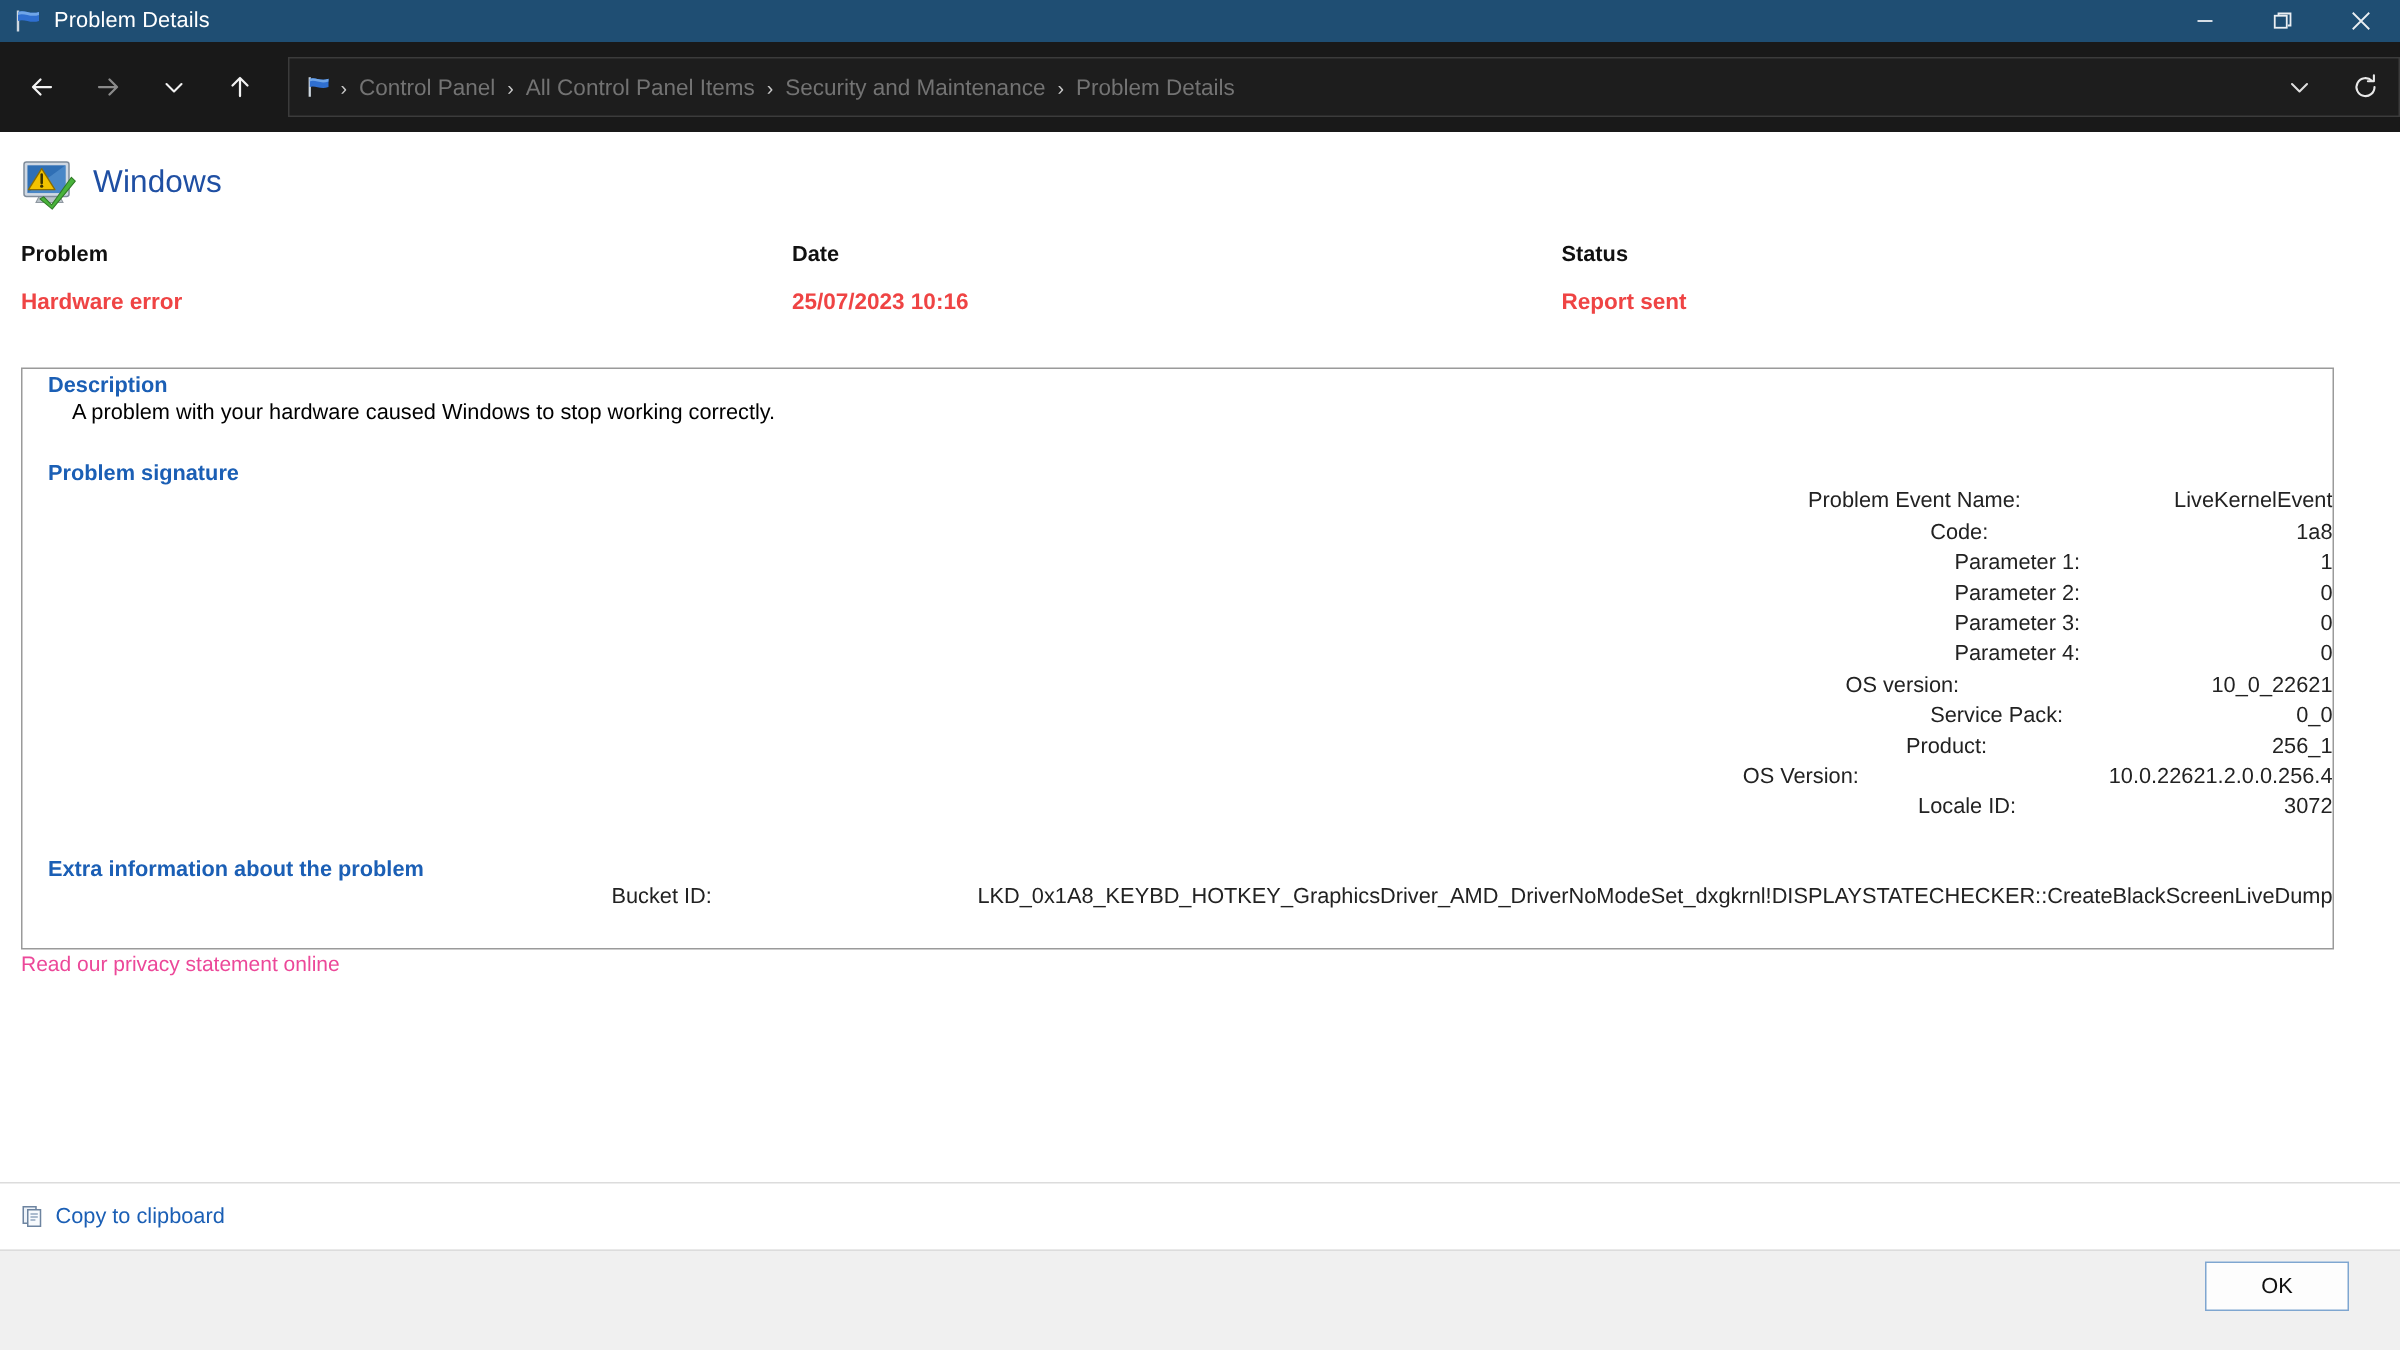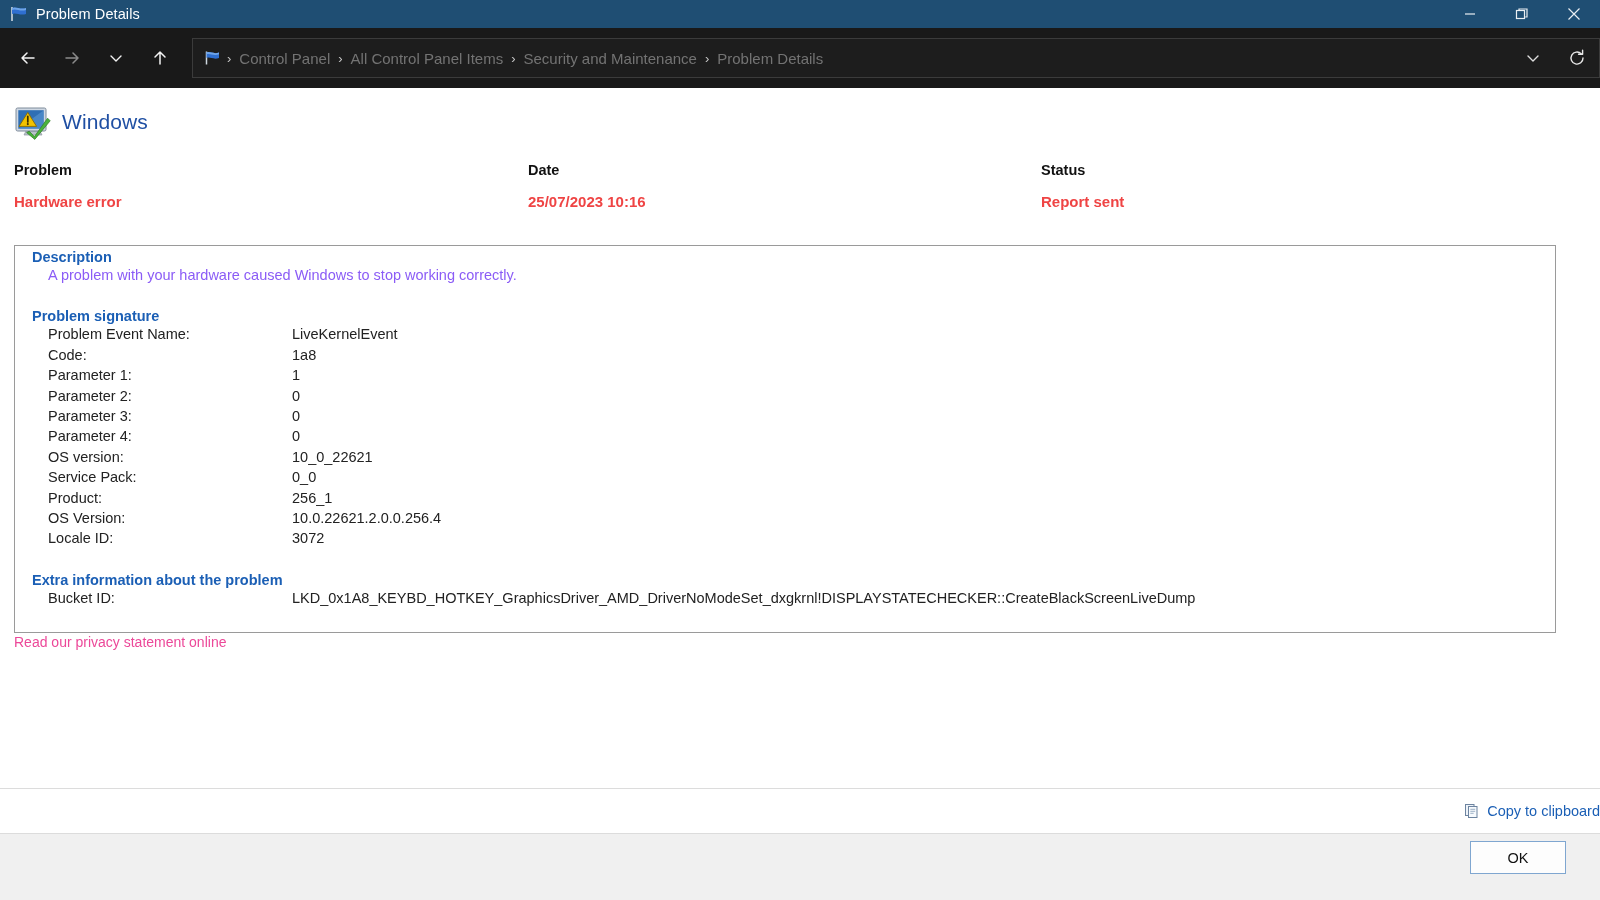--- a/index.html
+++ b/index.html
@@ -113,36 +113,36 @@
     position: absolute; left: 14px; top: 157px; width: 1542px; height: 388px;
     border: 1px solid #9a9a9a; background: #ffffff;
     overflow: hidden;
     padding-left: 12px;
   }
   .sec-title {
     color: #1b5fb5; font-size: 14.5px; font-weight: bold;
     padding-left: 5px; margin-top: 3px;
   }
   .sec-body { padding-left: 21px; }
-  .sec-line { font-size: 14.5px; color: #8b5cf6; line-height: 20.4px; }
-  .kv { display: flex; font-size: 14.5px; color: #222; line-height: 20.4px; }
+  .sec-line { font-size: 14.5px; color: #000000; line-height: 20.4px; }
+  .kv { display: flex; font-size: 14.5px; color: #222; line-height: 20.4px; justify-content: flex-end; }
   .kv .k { width: 244px; flex: none; }
   .kv .v { white-space: nowrap; }
   .gap { height: 20px; }
 
   .privacy-link {
     position: absolute; left: 14px; top: 546px;
     color: #ec4899; font-size: 14px; text-decoration: none;
   }
 
   
   .copybar {
     position: absolute; left: 0; top: 788px; width: 1600px; height: 45px;
     background: #ffffff; border-top: 1px solid #dcdcdc;
-    display: flex; align-items: center; justify-content: flex-end;
+    display: flex; align-items: center;
   }
   .copy-link {
     display: flex; align-items: center; margin-left: 14px;
     color: #1b5fb5; font-size: 14.5px; text-decoration: none;
   }
   .copy-icon { width: 16px; height: 16px; position: relative; margin-right: 7px; flex: none; }
 
   
   .footer {
     position: absolute; left: 0; top: 833px; width: 1600px; height: 67px;

